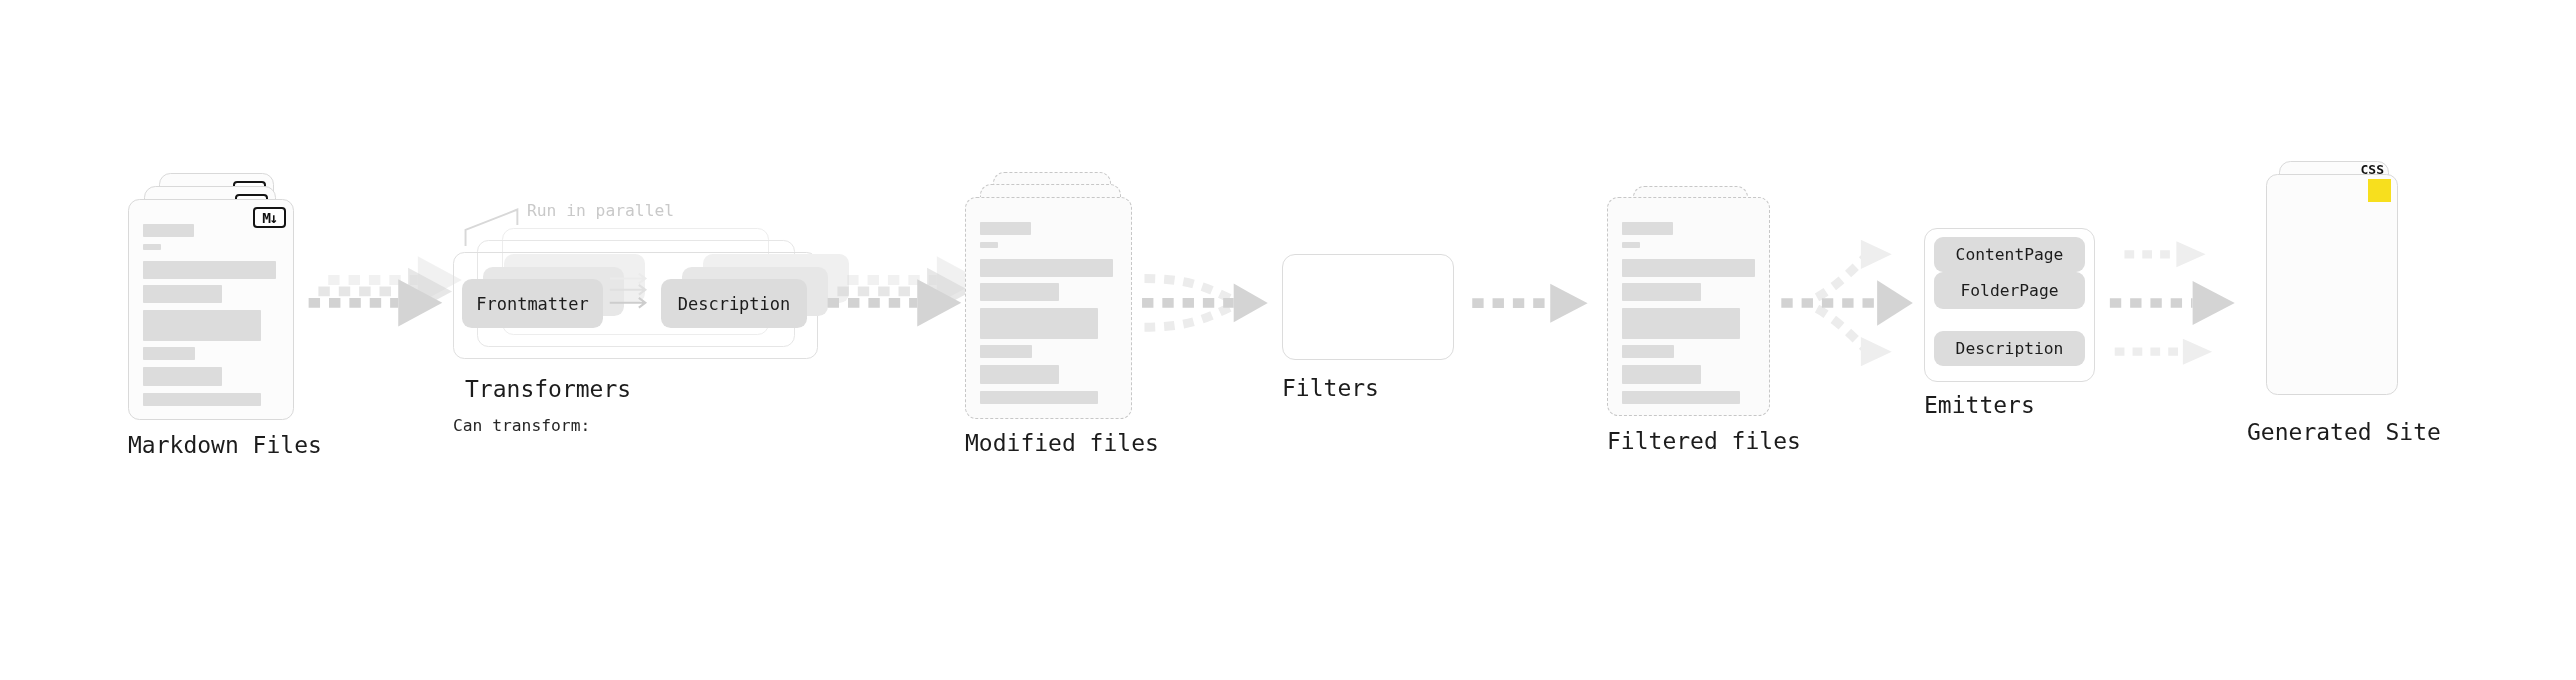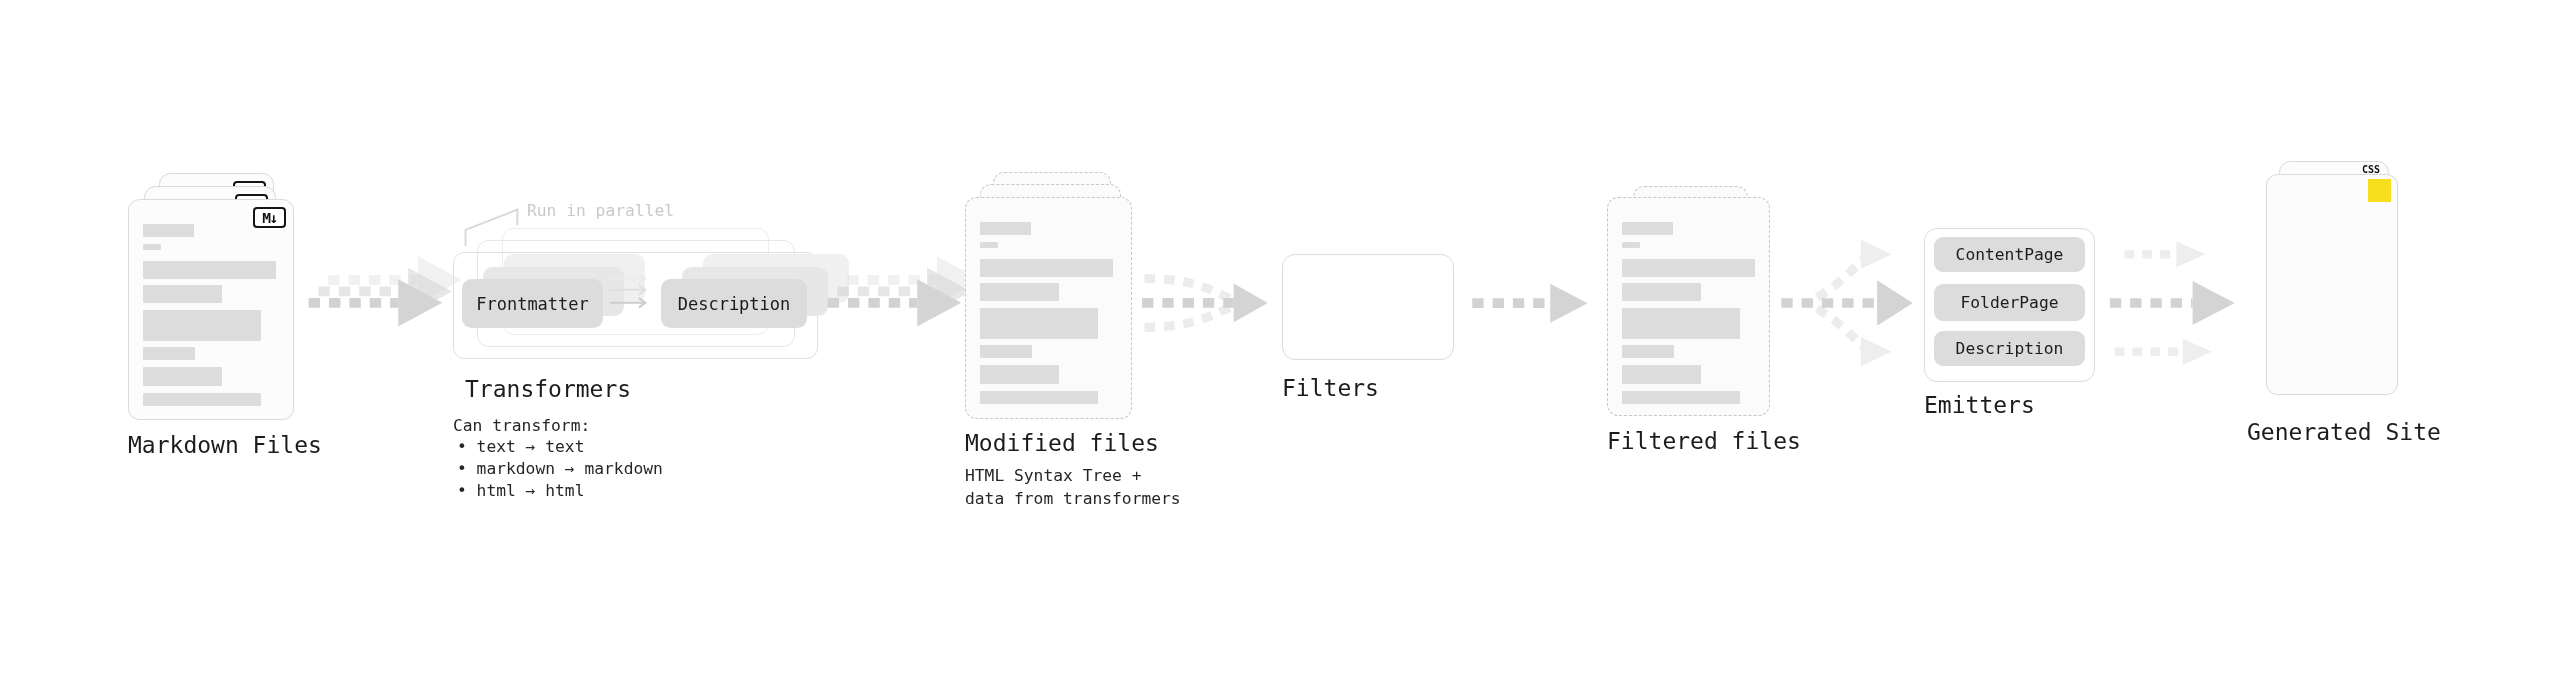--- a/index.html
+++ b/index.html
@@ -41,21 +41,21 @@
   .head{fill:#d4d4d4;}
   .head.light{fill:#eeeeee;}
   .curve{stroke:#ececec;stroke-width:11;stroke-dasharray:13 11;fill:none;}
   .tiny{fill:none;stroke-width:2.6;}
   .t1{stroke:#cdcdcd;}.t2{stroke:#e0e0e0;}.t3{stroke:#ebebeb;}
   .leader{stroke:#d8d8d8;stroke-width:2.4;fill:none;}
   
   .html5-icon{position:absolute;top:4.9px;right:8.1px;width:36px;text-align:center;}
   .html5-word{font-size:9px;font-weight:bold;letter-spacing:0.8px;color:#111;line-height:9.8px;}
   .css-icon{position:absolute;top:4.1px;right:6.5px;width:21px;text-align:center;}
-  .css-word{font-size:10px;font-weight:bold;color:#111;line-height:8.1px;}
+  .css-word{font-size:13px;font-weight:bold;color:#111;line-height:8.1px;}
   .css-bar{height:3.3px;background:var(--css-blue);margin-top:0.8px;border-radius:0.8px;}
   .js-icon{position:absolute;top:4.1px;right:5.7px;width:23px;height:23px;background:var(--js-yellow);}
 </style>
 </head>
 <body>
 
 <div class="canvas">
 
   <div class="file-card" style="left:159px;top:173px;width:115px;height:221px;">
     <div class="md-icon">M↓</div>
@@ -111,25 +111,20 @@
     <path class="tiny t2" d="M2,27 H46 M38,21 L46,27 L38,33"></path>
     <path class="tiny t1" d="M2,43 H46 M38,37 L46,43 L38,49"></path>
   </svg>
 
   <div class="pill back2" style="left:703px;top:254px;width:146px;height:49px"></div>
   <div class="pill back1" style="left:682px;top:267px;width:146px;height:49px"></div>
   <div class="pill" style="left:661px;top:279px;width:146px;height:49px">Description</div>
 
   <div class="stage-label" style="left:465px;top:376px">Transformers</div>
   <div class="desc" style="left:453px;top:414px">Can transform:</div>
-  <div class="desc" style="left:457px;top:436px;line-height:22px">
-    <div>• text → text</div>
-    <div>• markdown → markdown</div>
-    <div>• html → html</div>
-  </div>
 
   <svg class="arrow" style="left:826px;top:231px" width="163" height="98" viewBox="0 0 200 120">
     <g opacity="0.30" transform="translate(24,-28)">
         <line class="dash" x1="2" y1="88" x2="112" y2="88"></line>
         <polygon class="head" points="112,59 112,117 166,88"></polygon>
       </g>
     <g opacity="0.55" transform="translate(12,-14)">
         <line class="dash" x1="2" y1="88" x2="112" y2="88"></line>
         <polygon class="head" points="112,59 112,117 166,88"></polygon>
       </g>
@@ -147,24 +142,20 @@
       <i class="bar" style="width:18px;height:5.7px;margin-bottom:11.4px"></i>
       <i class="bar" style="width:133px;height:18px;margin-bottom:6.5px"></i>
       <i class="bar" style="width:79px;height:18px;margin-bottom:6.5px"></i>
       <i class="bar" style="width:118px;height:31px;margin-bottom:6.5px"></i>
       <i class="bar" style="width:52px;height:13px;margin-bottom:6.5px"></i>
       <i class="bar" style="width:79px;height:19.5px;margin-bottom:6.5px"></i>
       <i class="bar" style="width:118px;height:13px"></i>
     </div>
   </div>
   <div class="stage-label" style="left:965px;top:430px">Modified files</div>
-  <div class="desc" style="left:965px;top:464px">
-    <div>HTML Syntax Tree +</div>
-    <div>data from transformers</div>
-  </div>
 
   <svg class="arrow" style="left:1138px;top:268px" width="146" height="73" viewBox="0 0 180 90">
     <path class="curve" d="M8,13 C58,13 82,22 116,39"></path>
     <path class="curve" d="M8,73 C58,73 82,64 116,47"></path>
     <line class="dash" x1="5" y1="43" x2="118" y2="43"></line>
     <polygon class="head" points="118,19 118,67 160,43"></polygon>
   </svg>
 
   <div class="frame" style="left:1282px;top:254px;width:172px;height:106px"></div>
   <div class="stage-label" style="left:1282px;top:375px">Filters</div>
@@ -193,21 +184,21 @@
     <path class="curve" d="M48,78 C70,66 88,48 106,30"></path>
     <polygon class="head light" points="102,7 102,43 140,25"></polygon>
     <path class="curve" d="M48,92 C70,104 88,122 106,140"></path>
     <polygon class="head light" points="102,127 102,163 140,145"></polygon>
     <line class="dash" x1="4" y1="85" x2="122" y2="85"></line>
     <polygon class="head" points="122,57 122,113 166,85"></polygon>
   </svg>
 
   <div class="frame" style="left:1924px;top:228px;width:171px;height:154px"></div>
   <div class="pill" style="left:1934px;top:237px;width:151px;height:35px;font-size:16.3px;border-radius:9px">ContentPage</div>
-  <div class="pill" style="left:1934px;top:284px;width:151px;height:37px;font-size:16.3px;border-radius:9px">FolderPage</div>
+  <div class="pill" style="left:1934px;top:272px;width:151px;height:37px;font-size:16.3px;border-radius:9px">FolderPage</div>
   <div class="pill" style="left:1934px;top:331px;width:151px;height:35px;font-size:16.3px;border-radius:9px">Description</div>
   <div class="stage-label" style="left:1924px;top:392px">Emitters</div>
 
   <svg class="arrow" style="left:2105px;top:234px" width="146" height="138" viewBox="0 0 180 170">
     <line class="dash light" x1="24" y1="25" x2="88" y2="25"></line>
     <polygon class="head light" points="88,9 88,41 124,25"></polygon>
     <line class="dash" x1="6" y1="85" x2="108" y2="85"></line>
     <polygon class="head" points="108,58 108,112 160,85"></polygon>
     <line class="dash light" x1="12" y1="145" x2="96" y2="145"></line>
     <polygon class="head light" points="96,129 96,161 132,145"></polygon>

